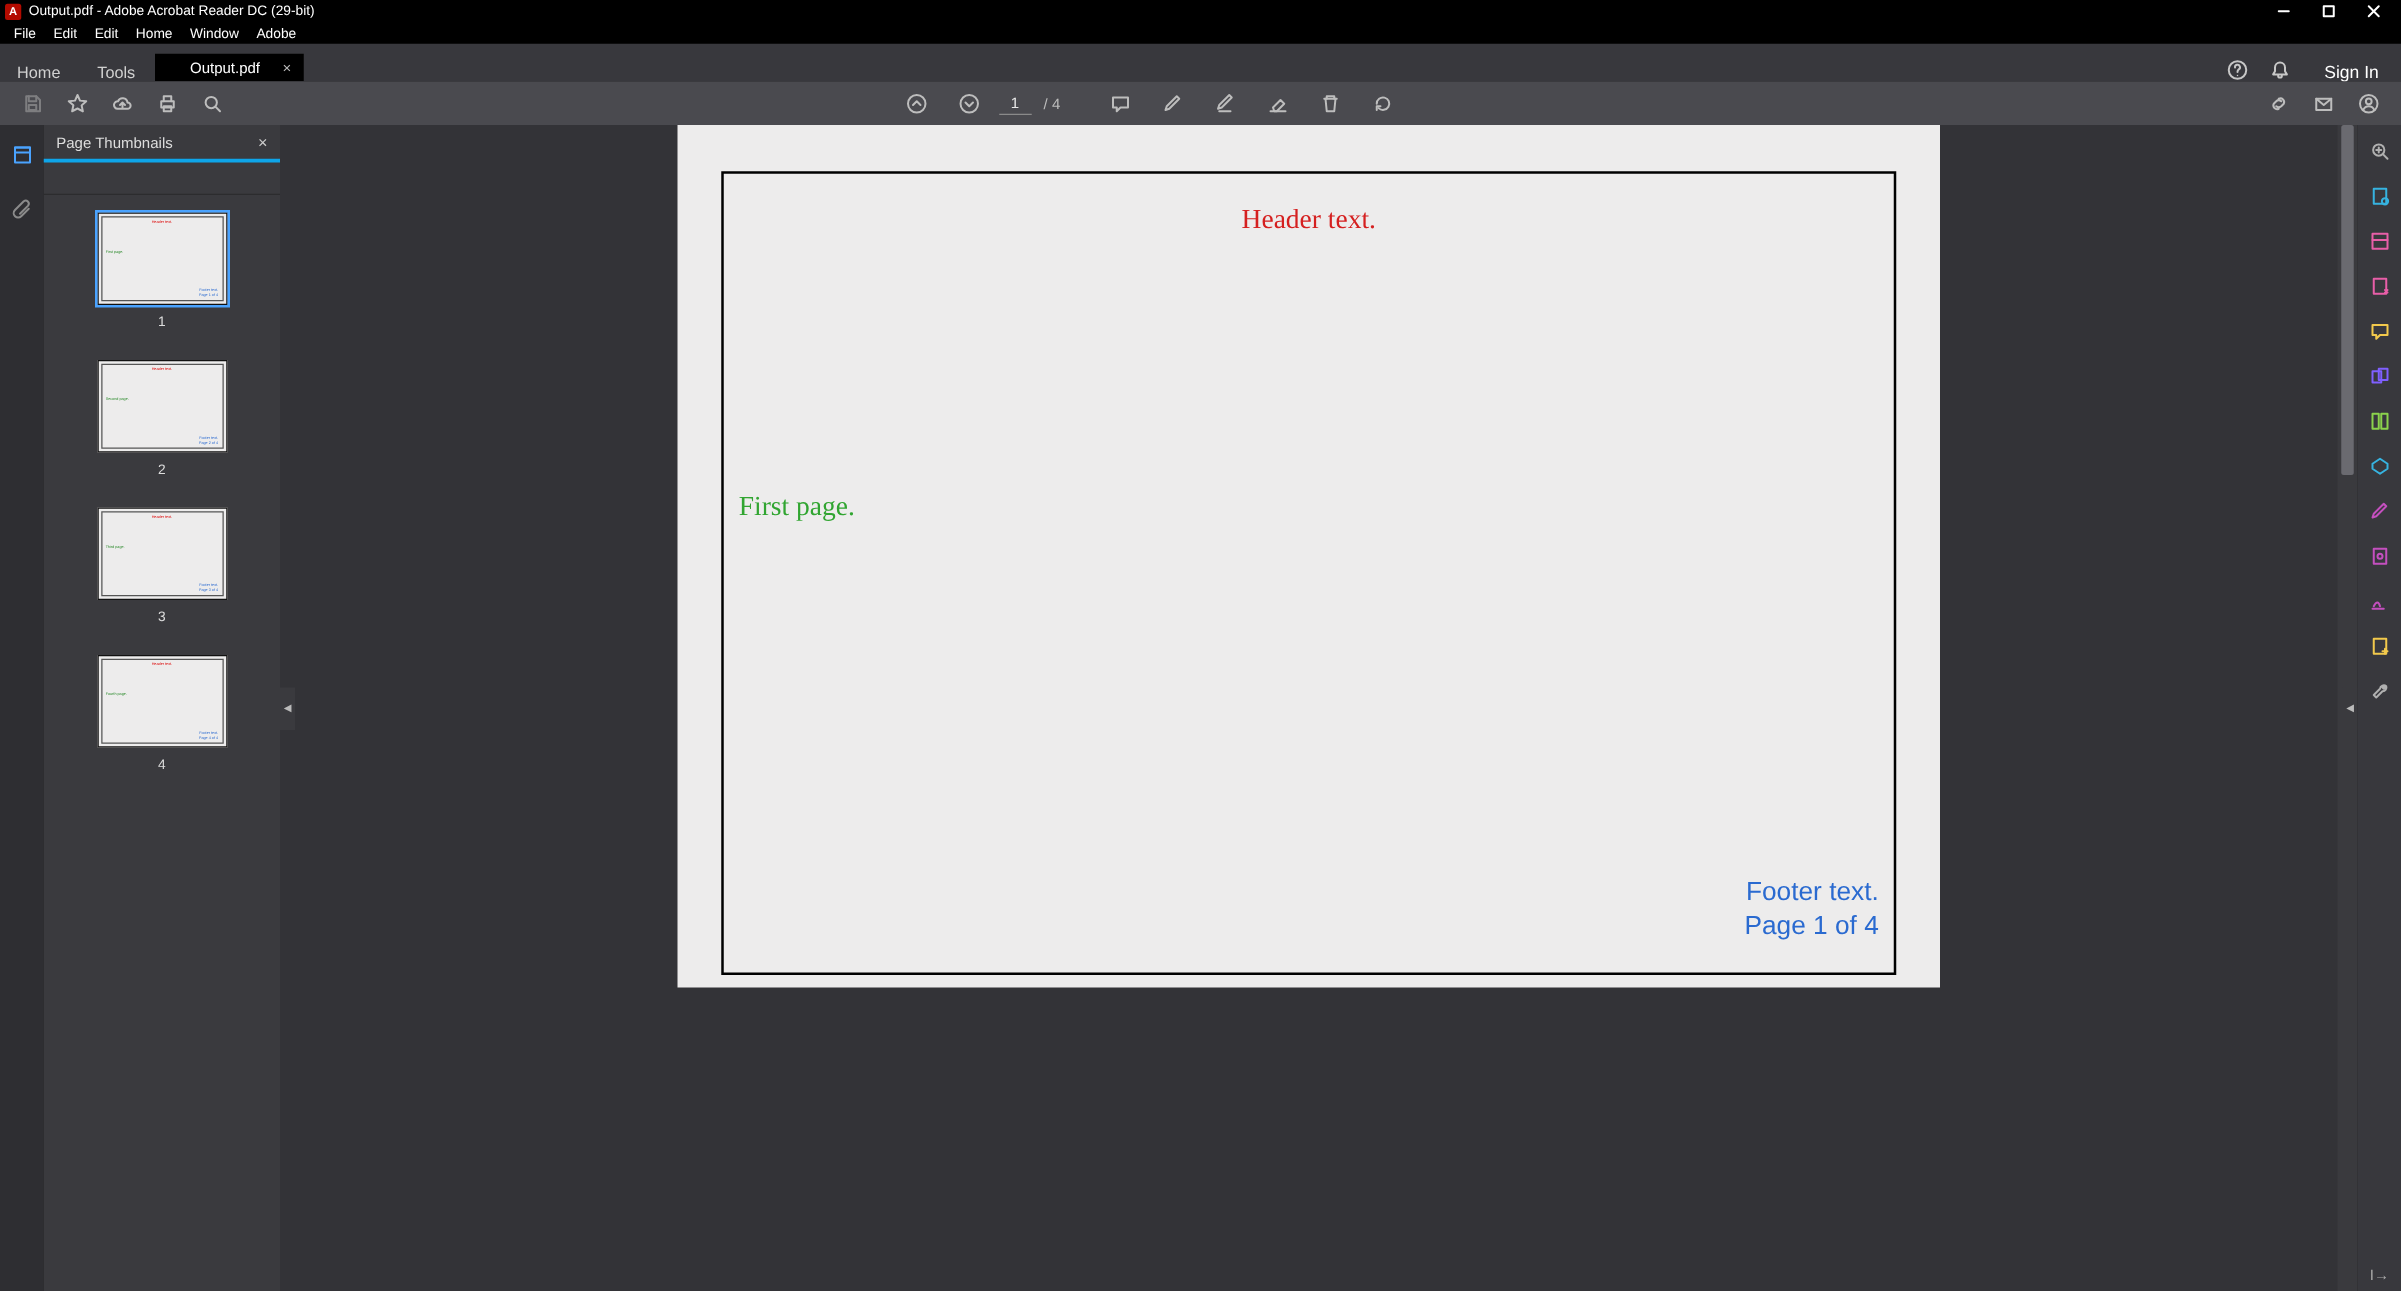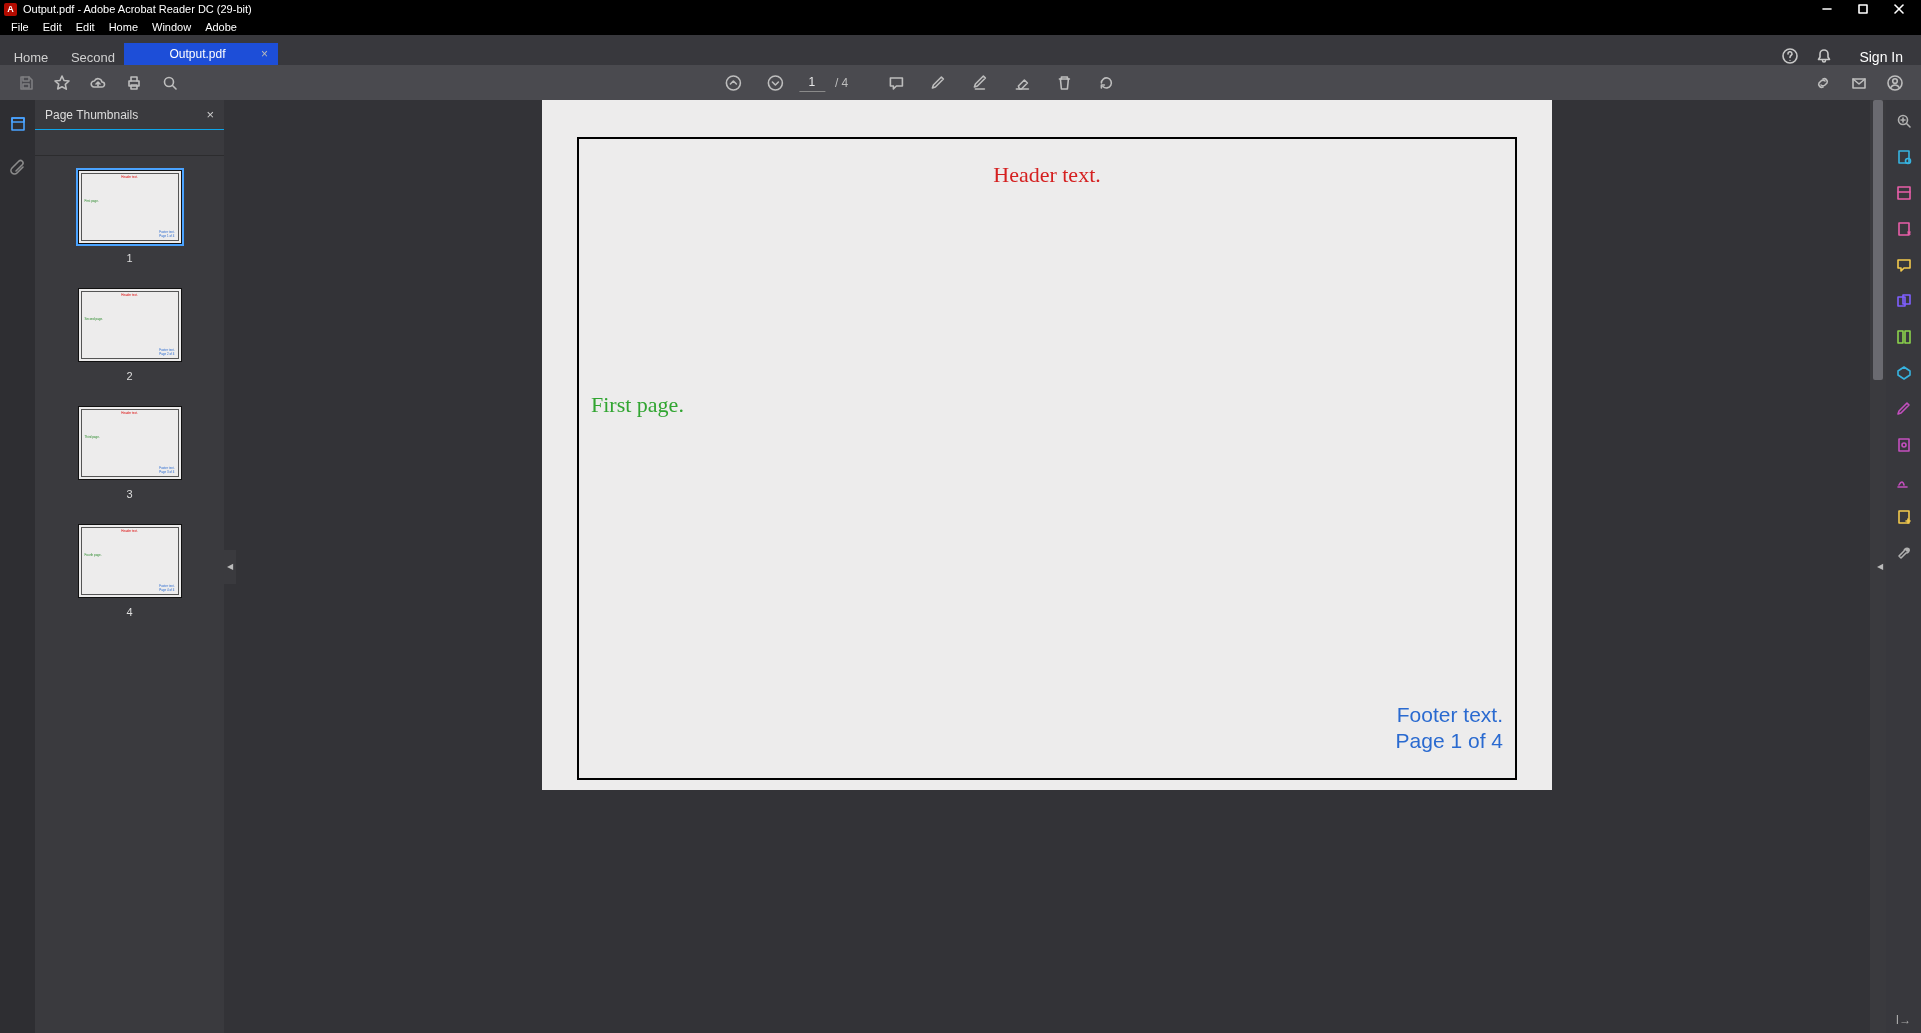--- a/index.html
+++ b/index.html
@@ -13,21 +13,21 @@
 .title-bar .win-btn { width: 36px; height: 18px; display: flex; align-items: center; justify-content: center; color: #fff; font-size: 12px; }
 .title-bar .win-btn svg { stroke: #fff; }
 
 
 .menu-bar { height: 17px; background: #000; display: flex; align-items: center; padding: 0 4px; text-decoration: underline; }
 .menu-bar .menu-item { color: #fff; font-size: 11px; padding: 0 7px; height: 100%; display: flex; align-items: center; }
 
 
 .tab-strip { height: 30px; background: #38383d; display: flex; align-items: flex-end; }
 .tab-strip .tab-fixed { width: 62px; color: #d0d0d0; font-size: 13px; display: flex; align-items: center; justify-content: center; }
-.tab-strip .doc-tab { width: 154px; background: #1d4ed8; color: #fff; font-size: 12px; display: flex; align-items: center; padding: 4px 10px; position: relative; }
+.tab-strip .doc-tab { width: 119px; background: #000000; color: #fff; font-size: 12px; display: flex; align-items: center; padding: 4px 10px; position: relative; }
 .tab-strip .doc-tab .tab-label { flex: 1; text-align: center; }
 .tab-strip .doc-tab .tab-close { color: #bbb; font-size: 12px; }
 .tab-strip .spacer { flex: 1; }
 .tab-strip .top-right-btn { width: 34px; display: flex; align-items: center; justify-content: center; color: #c7c7c7; }
 .tab-strip .sign-in { color: #fff; font-size: 14px; font-weight: 400; padding: 0 18px; display: flex; align-items: center; }
 
 
 .toolbar { height: 35px; background: #4a4a4f; display: flex; align-items: center; padding: 0 8px; position: relative; }
 .toolbar .t-btn { width: 30px; height: 30px; display: flex; align-items: center; justify-content: center; color: #bdbdbd; margin: 0 3px; }
 .toolbar .t-btn.disabled { opacity: .45; }
@@ -44,21 +44,21 @@
   background: #222;
 }
 
 
 .left-rail { width: 35px; background: #2e2e32; display: flex; flex-direction: column; align-items: center; padding-top: 12px; gap: 20px; }
 .left-rail .rail-btn { width: 24px; height: 24px; display: flex; align-items: center; justify-content: center; color: #8b8b8b; }
 .left-rail .rail-btn.active { color: #4aa3ff; }
 
 
 .thumb-panel { width: 189px; background: #3a3a3e; display: flex; flex-direction: column; }
-.thumb-header { height: 30px; display: flex; align-items: center; padding: 0 10px; color: #ddd; font-size: 12px; border-bottom: 1px solid #0ea5e9; }
+.thumb-header { height: 30px; display: flex; align-items: center; padding: 0 10px; color: #ddd; font-size: 12px; border-bottom: 3px solid #0ea5e9; }
 .thumb-header .spacer { flex: 1; }
 .thumb-header .x { color: #ccc; font-size: 13px; }
 .thumb-sep { height: 26px; border-bottom: 1px solid #2c2c2e; }
 .thumb-list { flex: 1; overflow: auto; padding: 14px 0; scrollbar-width: none; }
 .thumb-list::-webkit-scrollbar { width: 0; }
 .thumb-item { display: flex; flex-direction: column; align-items: center; margin-bottom: 24px; }
 .thumb-page { width: 104px; height: 74px; background: #edecec; border: 1px solid #111; position: relative; padding: 2px; display: flex; flex-direction: column; }
 .thumb-item.selected .thumb-page { outline: 2px solid #4aa3ff; }
 .thumb-page .t-border { position: absolute; inset: 2px; border: 1px solid #555; }
 .thumb-page .t-header { font-size: 3px; color: #d00; text-align: center; margin-top: 2px; }
@@ -121,21 +121,21 @@
   <div class="menu-item">File</div>
   <div class="menu-item">Edit</div>
   <div class="menu-item">Edit</div>
   <div class="menu-item">Home</div>
   <div class="menu-item">Window</div>
   <div class="menu-item">Adobe</div>
 </div>
 
 <div class="tab-strip">
   <div class="tab-fixed">Home</div>
-  <div class="tab-fixed">Second</div>
+  <div class="tab-fixed">Tools</div>
   <div class="doc-tab">
     <span class="tab-label">Output.pdf</span>
     <span class="tab-close">×</span>
   </div>
   <div class="spacer"></div>
   <div class="top-right-btn">
       <svg class="icon">
         <circle cx="9" cy="9" r="7"></circle>
         <path d="M7 7a2 2 0 1 1 3 1.5c-.8.6-1 1-1 2"></path>
         <circle cx="9" cy="13.4" r=".6" fill="currentColor" stroke="none"></circle>

